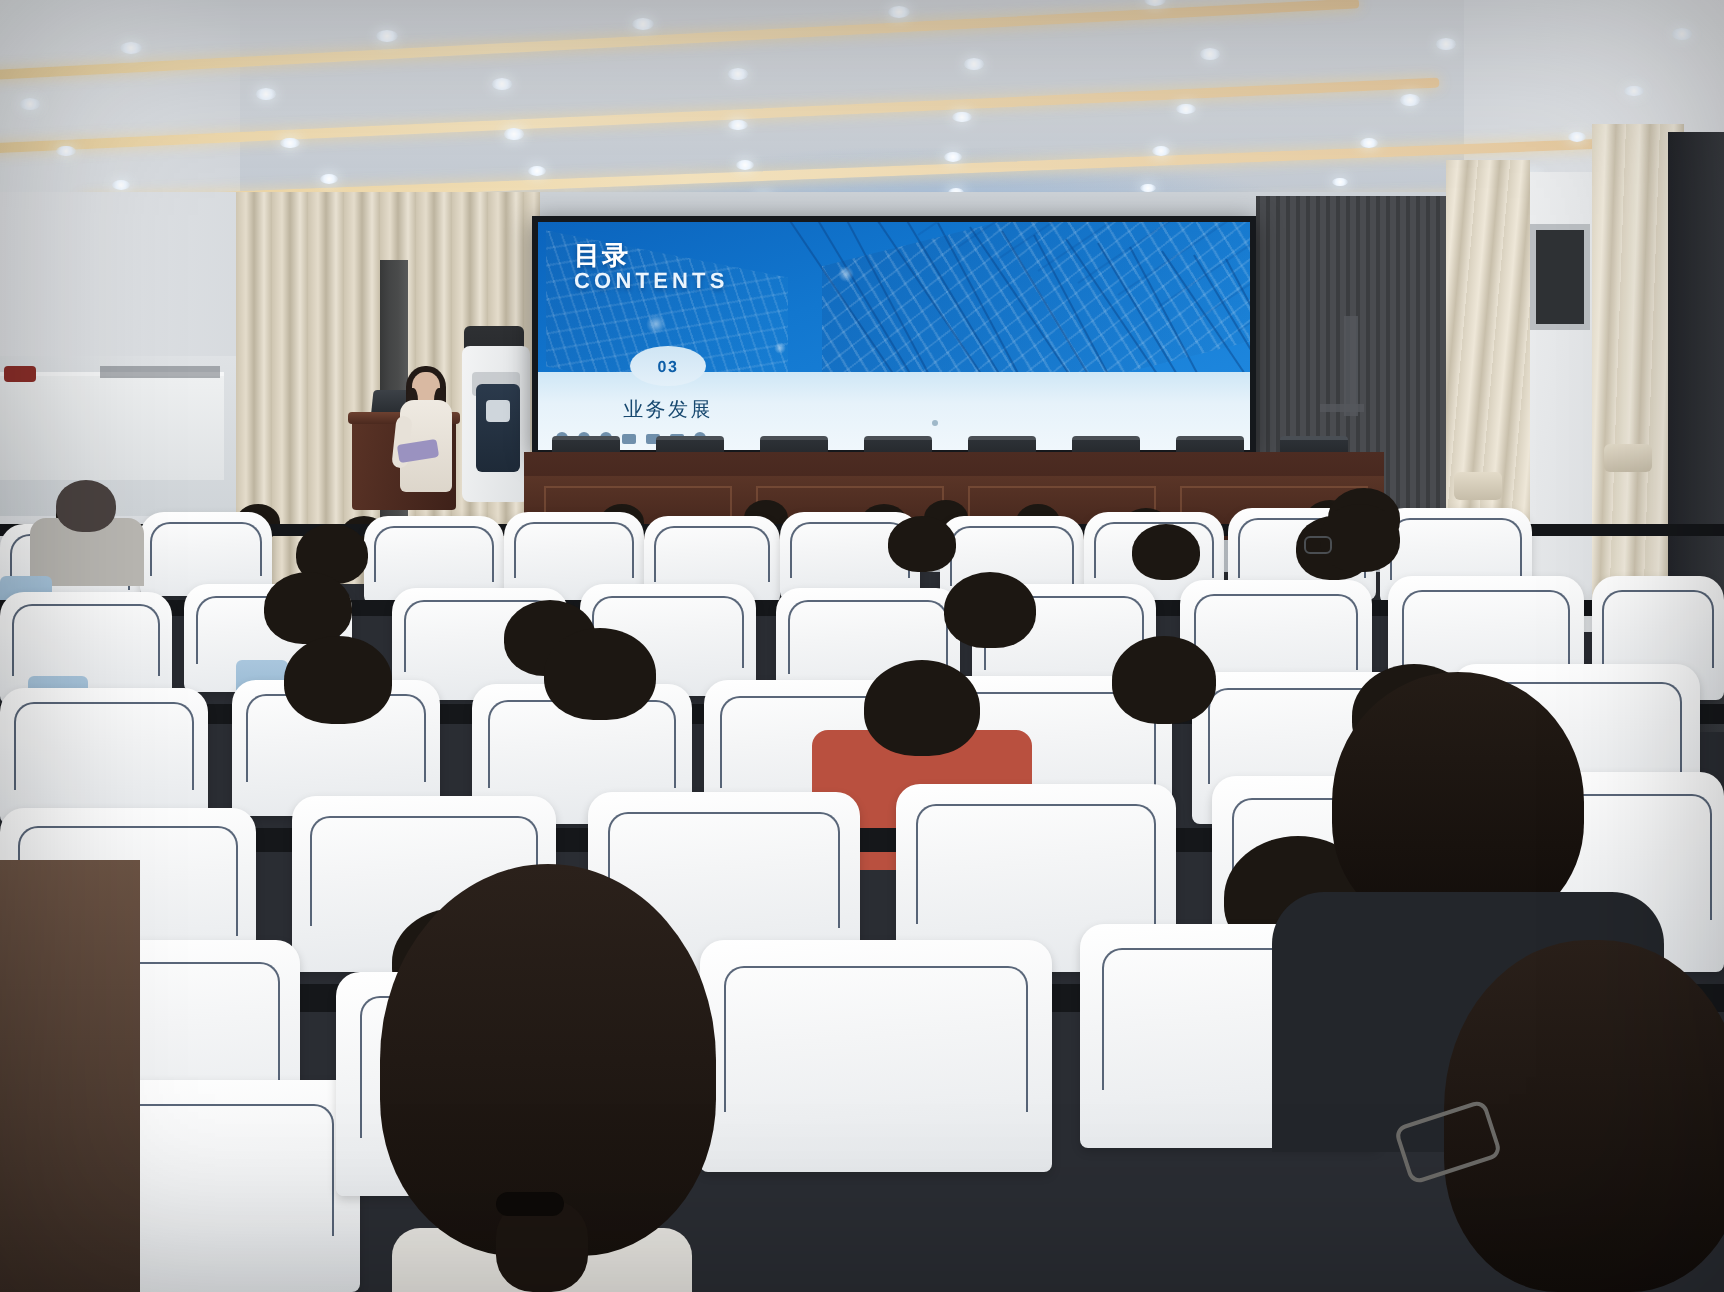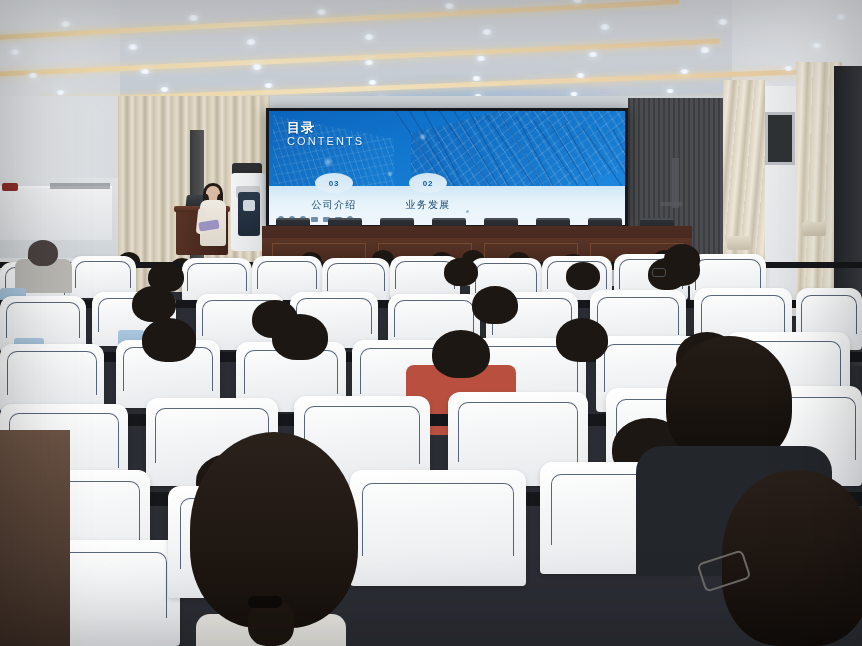--- a/index.html
+++ b/index.html
@@ -99,21 +99,21 @@
       repeating-linear-gradient(160deg,rgba(255,255,255,.10) 0px,rgba(255,255,255,.10) 1px,transparent 1px,transparent 8px),
       linear-gradient(100deg,rgba(20,105,185,.5),rgba(35,140,215,.18));
     transform:skewY(11deg);}
   .diag-line{position:absolute;background:rgba(10,70,140,.5);height:1px;transform-origin:left center;}
   .glow{position:absolute;border-radius:50%;background:radial-gradient(circle,rgba(255,255,255,.5),rgba(255,255,255,0) 70%);}
   .band{position:absolute;left:0;bottom:0;width:100%;height:34%;
     background:linear-gradient(#cfe7f6,#e6f2fa 40%,#f0f7fc);}
   .slide-title{position:absolute;left:18px;top:10px;color:#ffffff;font-weight:bold;
     font-size:13px;letter-spacing:1px;line-height:1.05;text-shadow:0 1px 2px rgba(0,40,90,.5);}
   .slide-sub{position:absolute;left:18px;top:24px;color:#eaf4fd;font-size:11px;
-    letter-spacing:2.1px;text-shadow:0 1px 2px rgba(0,40,90,.45);}
+    letter-spacing:2.1px;text-shadow:0 1px 2px rgba(0,40,90,.45);font-weight:bold;}
   .toc-item{position:absolute;text-align:center;width:74px;}
   .toc-oval{position:relative;margin:0 auto;width:38px;height:20px;border-radius:50%;
     background:linear-gradient(#cfe5f4,#e3f0f9);display:flex;align-items:center;justify-content:center;}
   .toc-num{font-size:8px;color:#0d5ea8;letter-spacing:.8px;font-weight:bold;}
   .toc-label{margin-top:5px;font-size:10px;color:#17486f;letter-spacing:1.2px;}
   .toc-dot{position:absolute;left:197px;top:99px;width:3px;height:3px;border-radius:50%;background:#9fb8c9;}
   .ppt-bar{position:absolute;left:9px;bottom:3px;display:flex;gap:5px;align-items:center;opacity:.55;}
   .ppt-ico{width:6px;height:6px;border-radius:50%;background:#0a3c6b;}
   .ppt-ico.sq{border-radius:1px;width:7px;height:5px;}
 
@@ -307,26 +307,20 @@
     <div class="glow" style="left:150px;top:22px;width:8px;height:8px;"></div>
     <div class="glow" style="left:118px;top:60px;width:6px;height:6px;"></div>
     <div class="band"></div>
 
     <div class="slide-title">目录</div>
     <div class="slide-sub">CONTENTS</div>
 
     <div class="toc-item" style="left:28px;top:62px;">
       <div class="toc-oval">
         <span class="toc-num">03</span>
-      </div>
-      <div class="toc-label">公司介绍</div>
-    </div>
-    <div class="toc-item" style="left:122px;top:62px;">
-      <div class="toc-oval">
-        <span class="toc-num">02</span>
       </div>
       <div class="toc-label">业务发展</div>
     </div>
     <div class="toc-dot"></div>
 
     <div class="ppt-bar">
       <span class="ppt-ico"></span>
       <span class="ppt-ico"></span>
       <span class="ppt-ico"></span>
       <span class="ppt-ico sq"></span>

